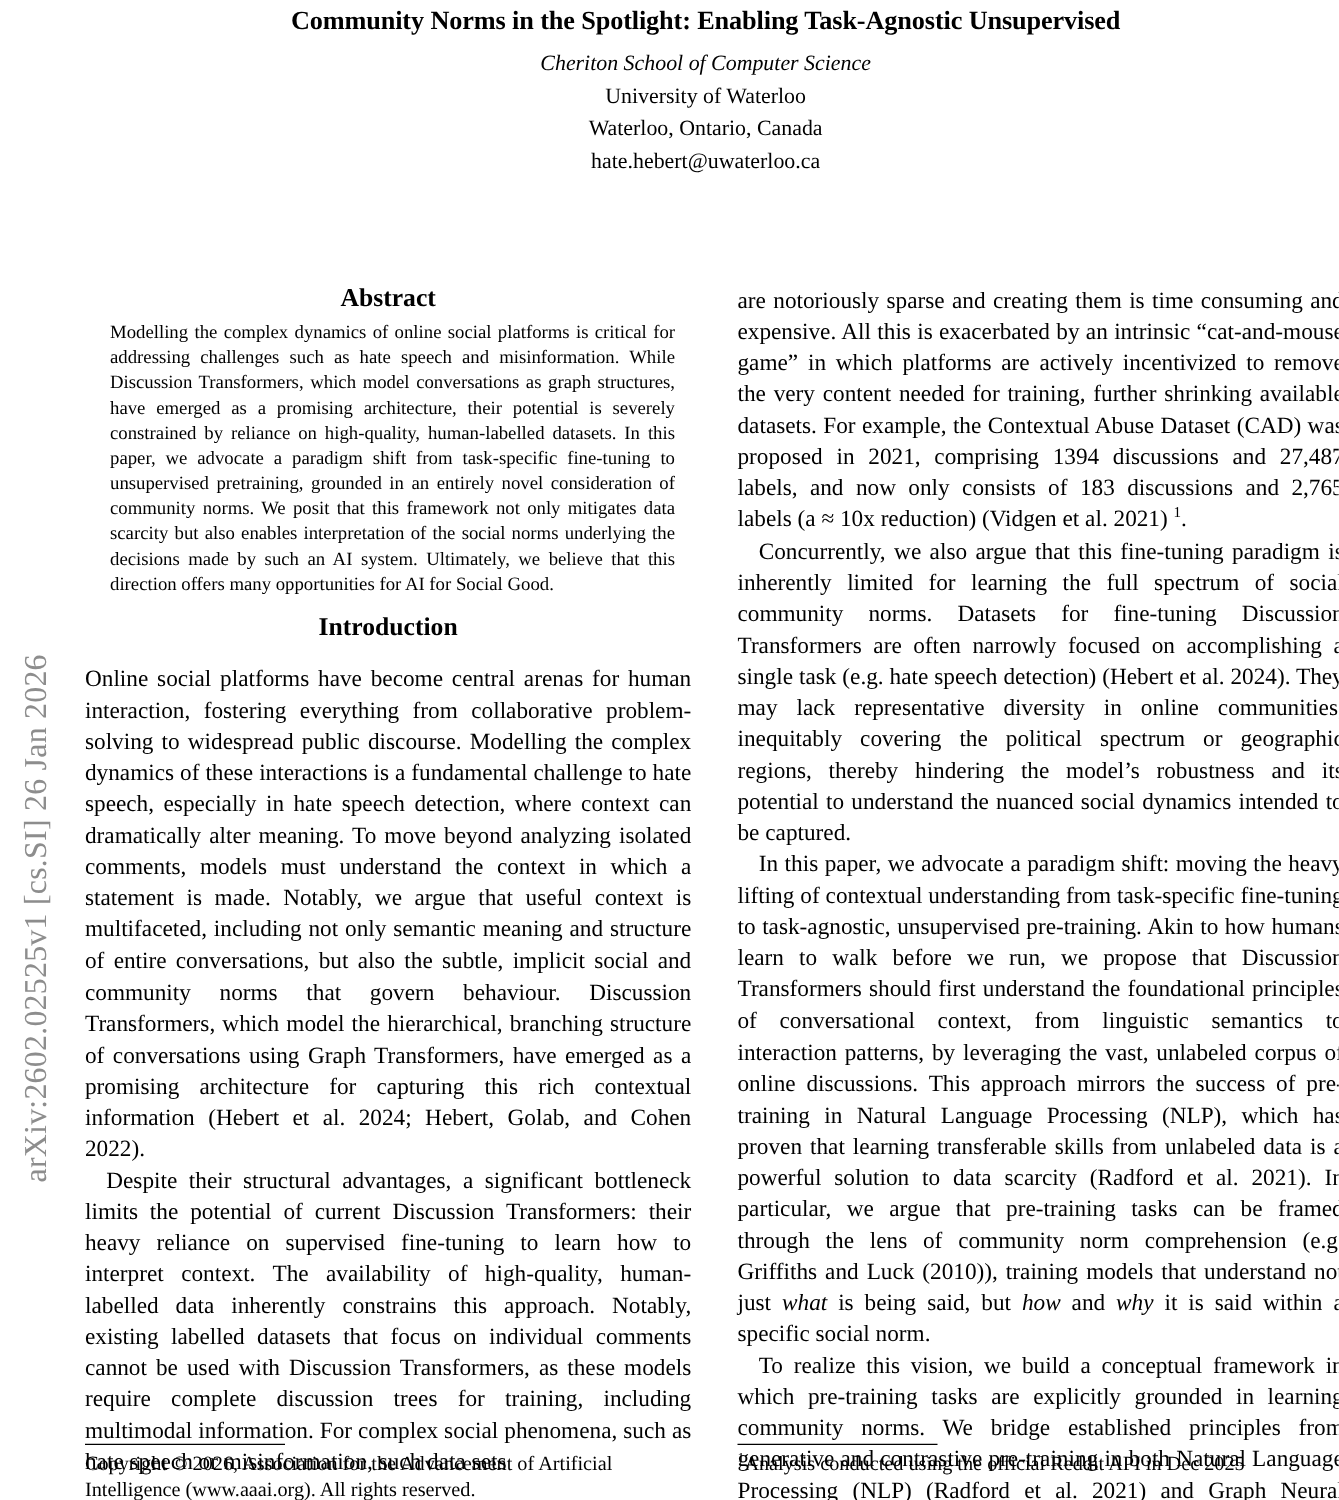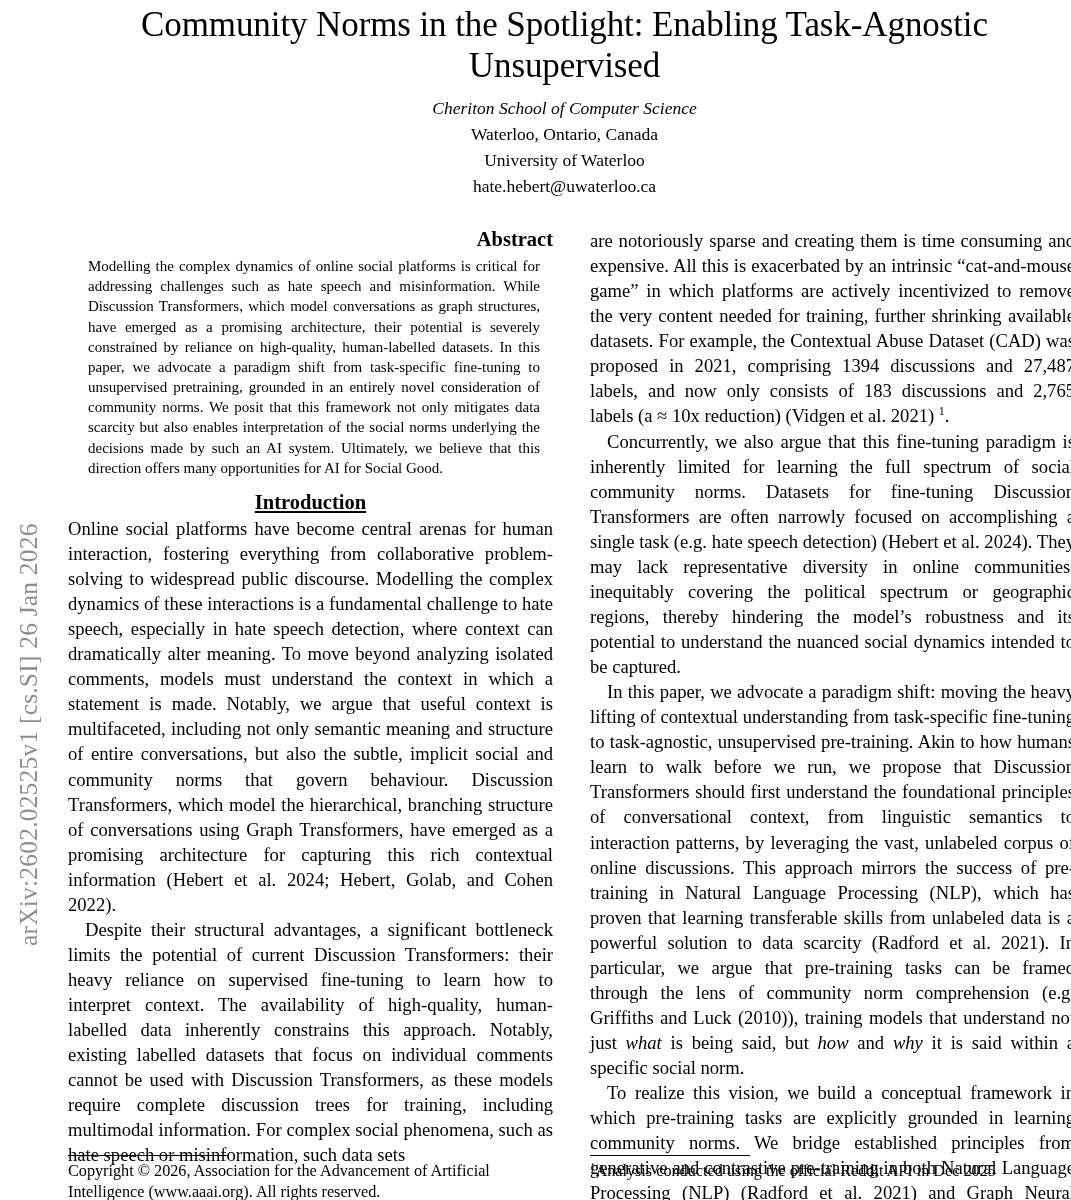--- a/index.html
+++ b/index.html
@@ -47,22 +47,22 @@
     width: 1013px;
     height: 1200px;
   }
 
   
   #title-block {
     padding-top: 4px;
     text-align: center;
   }
   #paper-title {
-    font-size: 35px;
-    font-weight: normal;
+    font-size: 21px;
+    font-weight: bold;
     line-height: 1.18;
     letter-spacing: -0.1px;
     margin: 0 auto;
     width: 940px;
   }
   #author-line {
     font-size: 21px;
     font-weight: bold;
     margin-top: 24px;
     letter-spacing: 0.1px;
@@ -90,22 +90,22 @@
   }
   #col-left  { left: 10px; }
   #col-right { left: 532px; }
 
   .section-head {
     text-align: center;
     font-weight: bold;
     font-size: 20.5px;
     margin: 0 0 4px 0;
   }
-  #abstract-head { margin-bottom: 5px; text-align: right; }
-  #intro-head { margin-top: 13px; margin-bottom: 2px; text-decoration: underline; }
+  #abstract-head { margin-bottom: 5px; }
+  #intro-head { margin-top: 13px; margin-bottom: 17px; }
 
   .abstract-body {
     margin: 0 0 0 20px;
     width: 452px;
     font-size: 15px;
     line-height: 1.345;
     text-align: justify;
     text-justify: inter-word;
     hyphens: manual;
   }
@@ -160,22 +160,22 @@
   <div class="stamp-text">arXiv:2602.02525v1  [cs.SI]  26 Jan 2026</div>
 </div>
 
 <div id="page">
 
   <div id="title-block">
     <h1 id="paper-title">
       <span>Community Norms in the Spotlight: Enabling Task-Agnostic Unsupervised</span><br>
     </h1>
     <div id="affil-1" class="affil-line">Cheriton School of Computer Science</div>
+    <div class="affil-line">University of Waterloo</div>
     <div class="affil-line">Waterloo, Ontario, Canada</div>
-    <div class="affil-line">University of Waterloo</div>
     <div class="affil-line">hate.hebert@uwaterloo.ca</div>
   </div>
 
   <div id="columns">
 
     <div class="column" id="col-left">
       <div class="section-head" id="abstract-head">Abstract</div>
       <div class="abstract-body">Modelling the complex dynamics of online social platforms is critical for addressing challenges such as hate speech and misinformation. While Discussion Transformers, which model conversations as graph structures, have emerged as a promising architecture, their potential is severely constrained by reliance on high-quality, human-labelled datasets. In this paper, we advocate a paradigm shift from task-specific fine-tuning to unsupervised pretraining, grounded in an entirely novel consideration of community norms. We posit that this framework not only mitigates data scarcity but also enables interpretation of the social norms underlying the decisions made by such an AI system. Ultimately, we believe that this direction offers many opportunities for AI for Social Good.</div>
 
       <div class="section-head" id="intro-head">Introduction</div>

